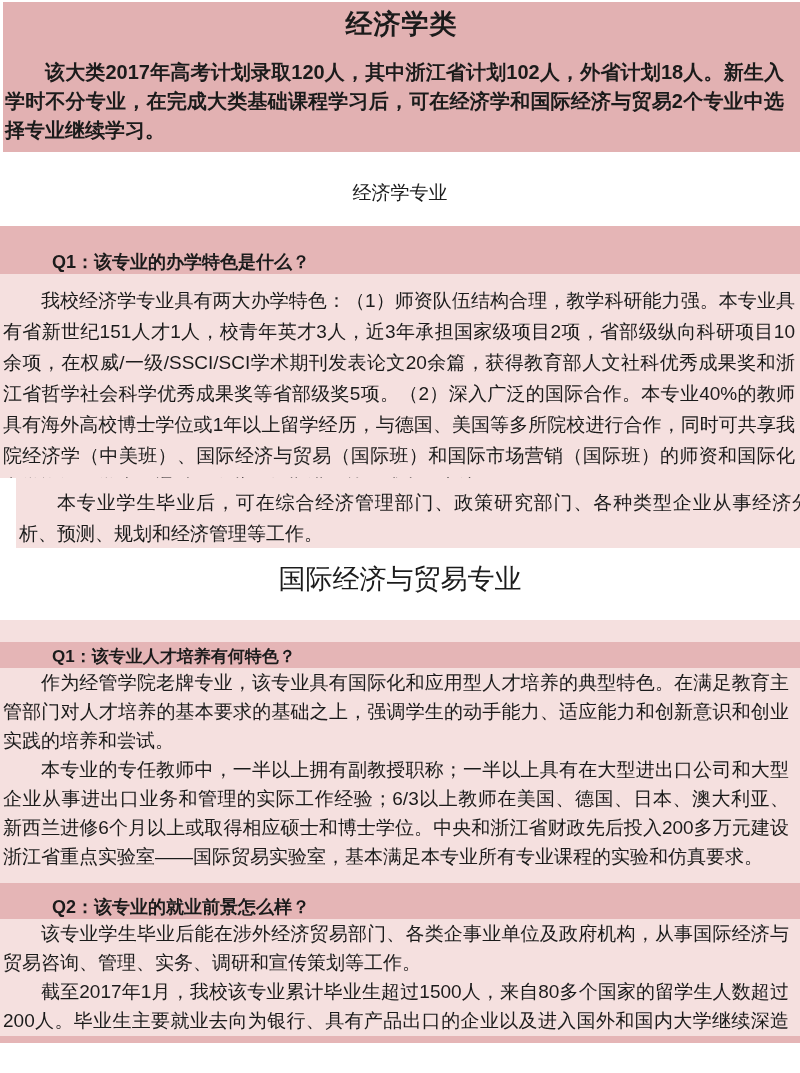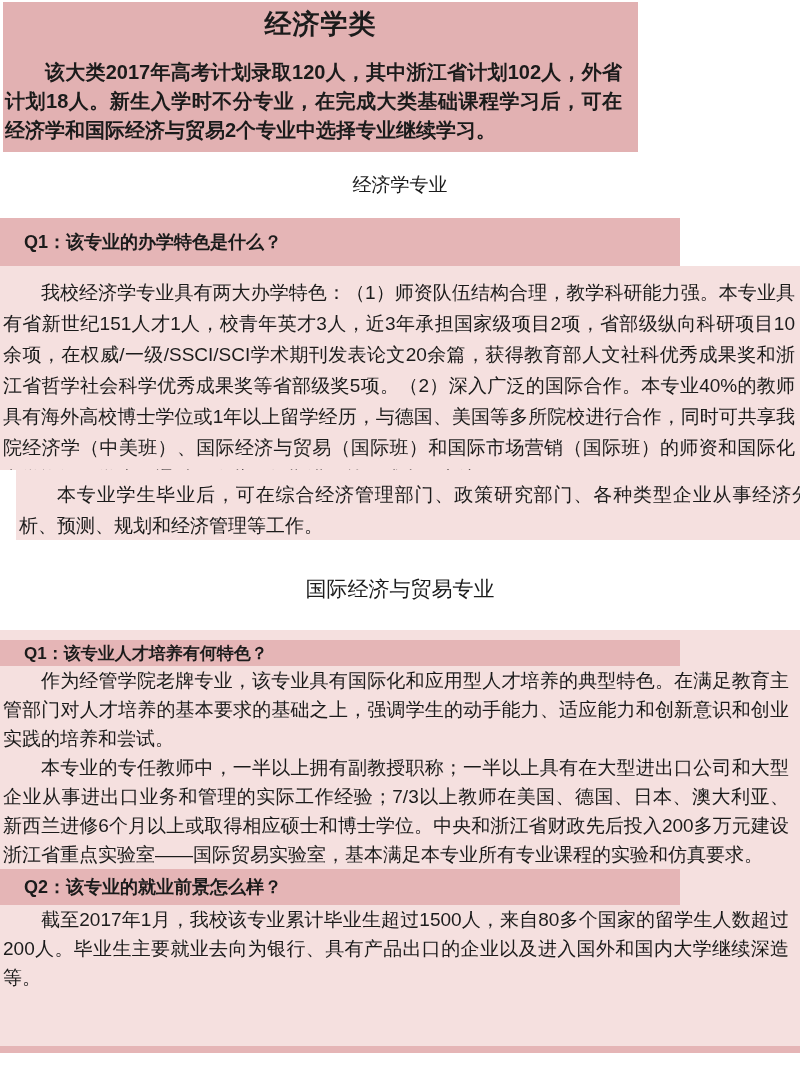--- a/index.html
+++ b/index.html
@@ -12,22 +12,22 @@
     width: 800px;
     height: 1073px;
     margin: 0 auto;
     background: #ffffff;
     overflow: hidden;
     color: var(--text-color, #1b1b1b);
   }
   
   .top-block {
     box-sizing: border-box;
-    margin: 2px 0 0 3px;
-    width: 635px;
+    margin: 2px 0 8px 3px;
+    width: 797px;
     height: 150px;
     background: var(--block-pink, #e2b1b2);
     padding-top: 6px;
     overflow: hidden;
   }
   .page-title {
     margin: 0;
     text-align: center;
     font-size: 27px;
     line-height: 32px;
@@ -51,35 +51,35 @@
     border-radius: 16px;
   }
   .heading-economics {
     padding-top: 21px;
     height: 45px;
     box-sizing: content-box;
     font-size: 19px;
     line-height: 24px;
   }
   .heading-trade {
-    padding-top: 36px;
+    padding-top: 18px;
     height: 54px;
     box-sizing: content-box;
-    font-size: 21px;
+    font-size: 27px;
     line-height: 26px;
   }
   
   .qbar {
     box-sizing: border-box;
-    width: 680px;
+    width: 800px;
     background: var(--qbar-pink, #e5b5b6);
     font-weight: bold;
-    padding-left: 24px;
+    padding-left: 52px;
     display: flex;
-    align-items: center;
+    align-items: flex-end;
   }
   .qbar-tall  { height: 48px; font-size: 18px; }
   .qbar-mid   { height: 38px; font-size: 18px; }
   .qbar-thin  { height: 26px; font-size: 17px; }
   .qbar-mid2  { height: 36px; font-size: 18px; margin-top: 0; }
   
   .answer-block {
     box-sizing: border-box;
     width: 800px;
     background: var(--light-pink, #f5e0df);
@@ -104,21 +104,21 @@
     padding-top: 10px;
     overflow: hidden;
   }
   .trade-subtitle {
     margin: 0;
     text-align: center;
     font-size: 17px;
     line-height: 21px;
     font-weight: normal;
   }
-  .trade-block .qbar { }
+  .trade-block .qbar { margin-top: 12px; }
   .trade-block p {
     padding: 0 11px 0 3px;
     line-height: 29px;
     font-size: 19px;
   }
   .trade-p1 { margin-top: 0; }
   .trade-p2 { margin-top: 0; }
   .trade-p3 { margin-top: 4px; }
   .trade-p4 { margin-top: 0; }
   
@@ -158,24 +158,25 @@
 
   <h2 class="section-heading heading-trade">国际经济与贸易专业</h2>
 
   <div class="trade-block">
 
     <div class="qbar qbar-thin">
       <span>Q1：该专业人才培养有何特色？</span>
     </div>
 
     <p class="trade-p1">作为经管学院老牌专业，该专业具有国际化和应用型人才培养的典型特色。在满足教育主管部门对人才培养的基本要求的基础之上，强调学生的动手能力、适应能力和创新意识和创业实践的培养和尝试。</p>
-    <p class="trade-p2">本专业的专任教师中，一半以上拥有副教授职称；一半以上具有在大型进出口公司和大型企业从事进出口业务和管理的实际工作经验；7/3以上教师在美国、德国、日本、澳大利亚、新西兰进修6个月以上或取得相应硕士和博士学位。中央和浙江省财政先后投入200多万元建设浙江省重点实验室——国际贸易实验室，基本满足本专业所有专业课程的实验和仿真要求。</p>
+    <p class="trade-p2">本专业的专任教师中，一半以上拥有副教授职称；一半以上具有在大型进出口公司和大型企业从事进出口业务和管理的实际工作经验；6/3以上教师在美国、德国、日本、澳大利亚、新西兰进修6个月以上或取得相应硕士和博士学位。中央和浙江省财政先后投入200多万元建设浙江省重点实验室——国际贸易实验室，基本满足本专业所有专业课程的实验和仿真要求。</p>
 
     <div class="qbar qbar-mid2">
       <span>Q2：该专业的就业前景怎么样？</span>
     </div>
 
+    <p class="trade-p3">该专业学生毕业后能在涉外经济贸易部门、各类企事业单位及政府机构，从事国际经济与贸易咨询、管理、实务、调研和宣传策划等工作。</p>
     <p class="trade-p4">截至2017年1月，我校该专业累计毕业生超过1500人，来自80多个国家的留学生人数超过200人。毕业生主要就业去向为银行、具有产品出口的企业以及进入国外和国内大学继续深造等。</p>
 
     <div class="bottom-strip"></div>
   </div>
 
 </div>
 
 </body></html>

